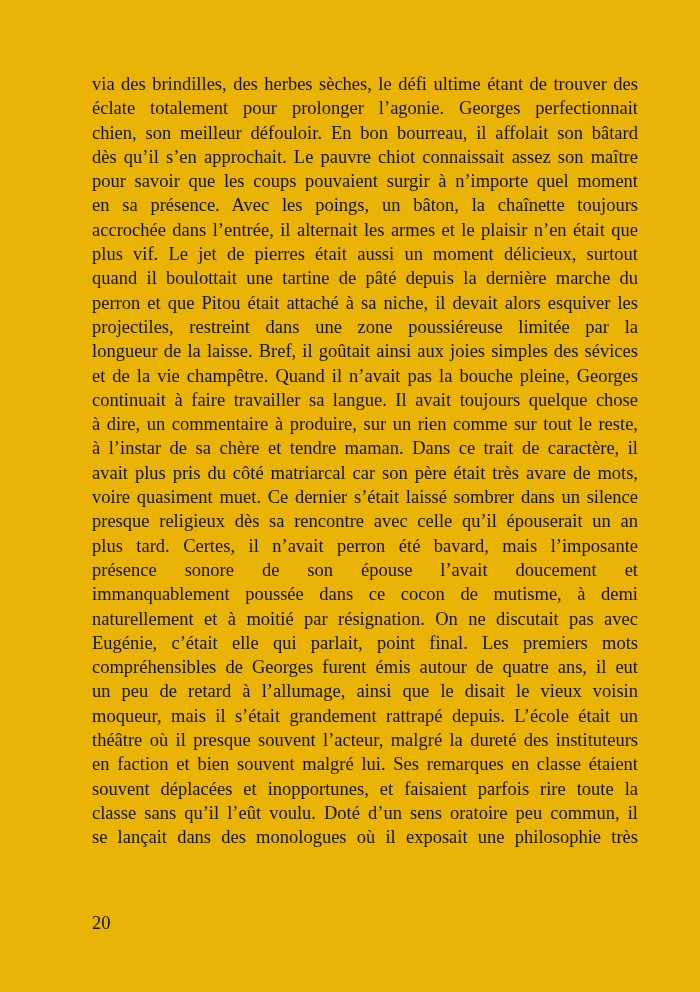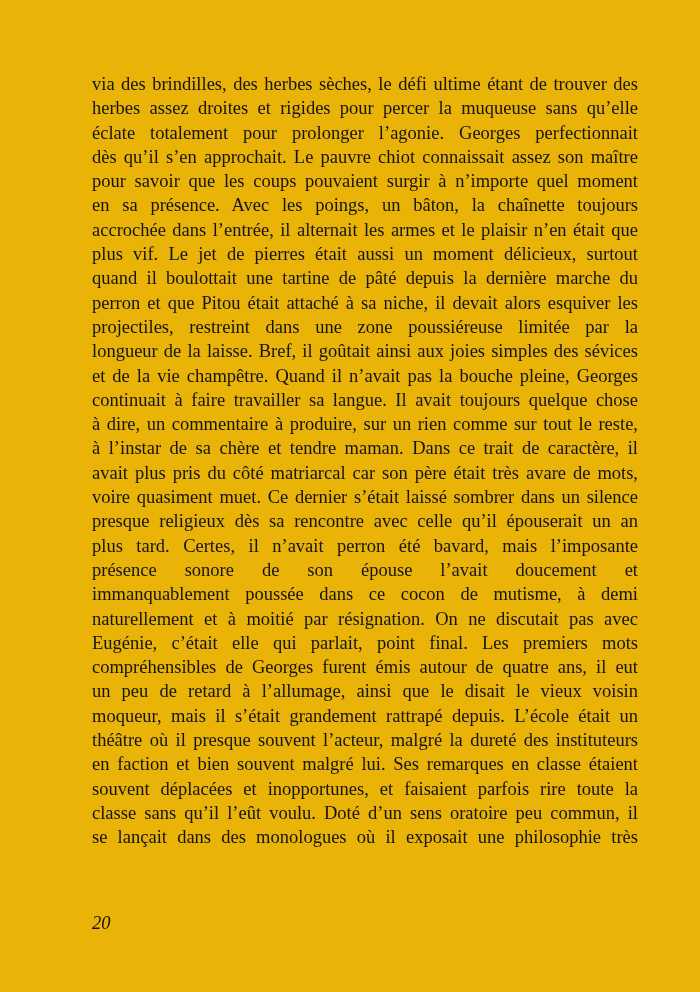--- a/index.html
+++ b/index.html
@@ -31,31 +31,30 @@
     height: 24.3px;
     overflow: hidden;
   }
   .page-number {
     position: absolute;
     left: 92px;
     top: 911px;
     font-size: 18.5px;
     line-height: 24.3px;
     text-align: right;
-    font-style: italic;
   }
 </style>
 </head>
 <body>
 
 <div class="page">
   <div class="text-block">
       <div class="text-line">via des brindilles, des herbes sèches, le défi ultime étant de trouver des</div>
-      <div class="text-line">herbes assez droites et rigides pour percer la muqueuse sans qu’elle</div>
       <div class="text-line">éclate totalement pour prolonger l’agonie. Georges perfectionnait</div>
+      <div class="text-line">chien, son meilleur défouloir. En bon bourreau, il affolait son bâtard</div>
       <div class="text-line">dès qu’il s’en approchait. Le pauvre chiot connaissait assez son maître</div>
       <div class="text-line">pour savoir que les coups pouvaient surgir à n’importe quel moment</div>
       <div class="text-line">en sa présence. Avec les poings, un bâton, la chaînette toujours</div>
       <div class="text-line">accrochée dans l’entrée, il alternait les armes et le plaisir n’en était que</div>
       <div class="text-line">plus vif. Le jet de pierres était aussi un moment délicieux, surtout</div>
       <div class="text-line">quand il boulottait une tartine de pâté depuis la dernière marche du</div>
       <div class="text-line">perron et que Pitou était attaché à sa niche, il devait alors esquiver les</div>
       <div class="text-line">projectiles, restreint dans une zone poussiéreuse limitée par la</div>
       <div class="text-line">longueur de la laisse. Bref, il goûtait ainsi aux joies simples des sévices</div>
       <div class="text-line">et de la vie champêtre. Quand il n’avait pas la bouche pleine, Georges</div>

